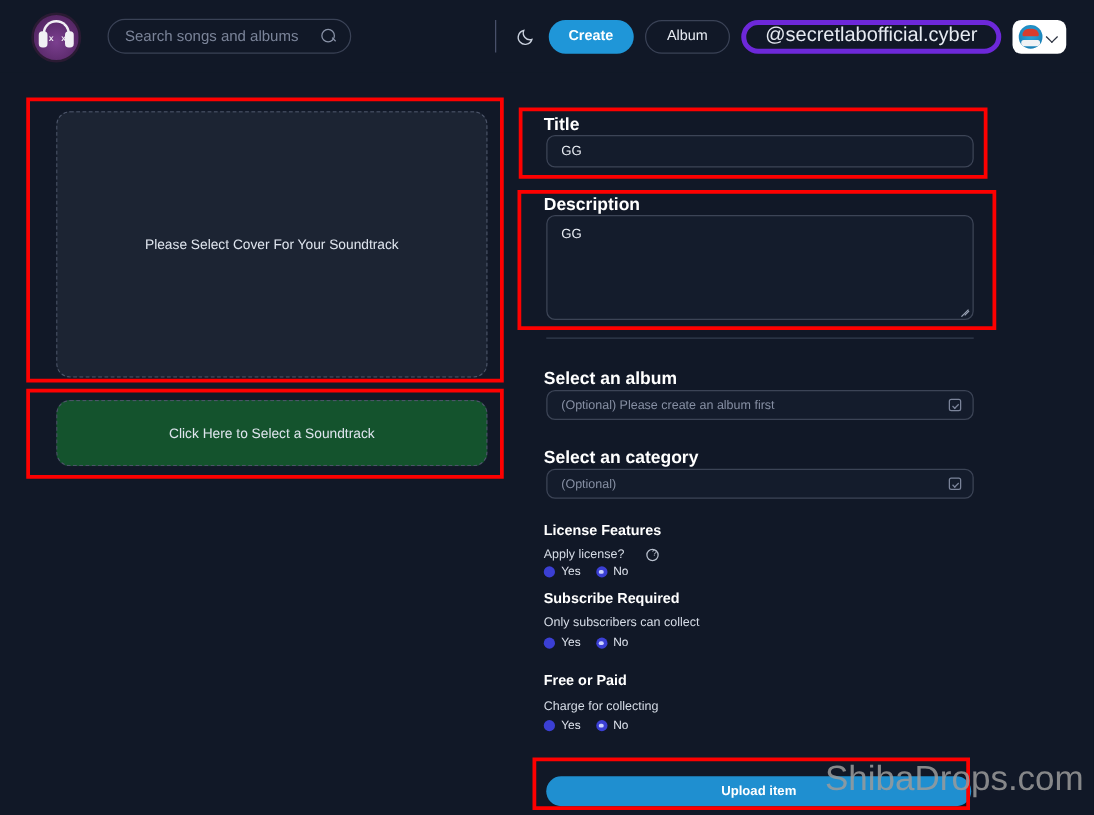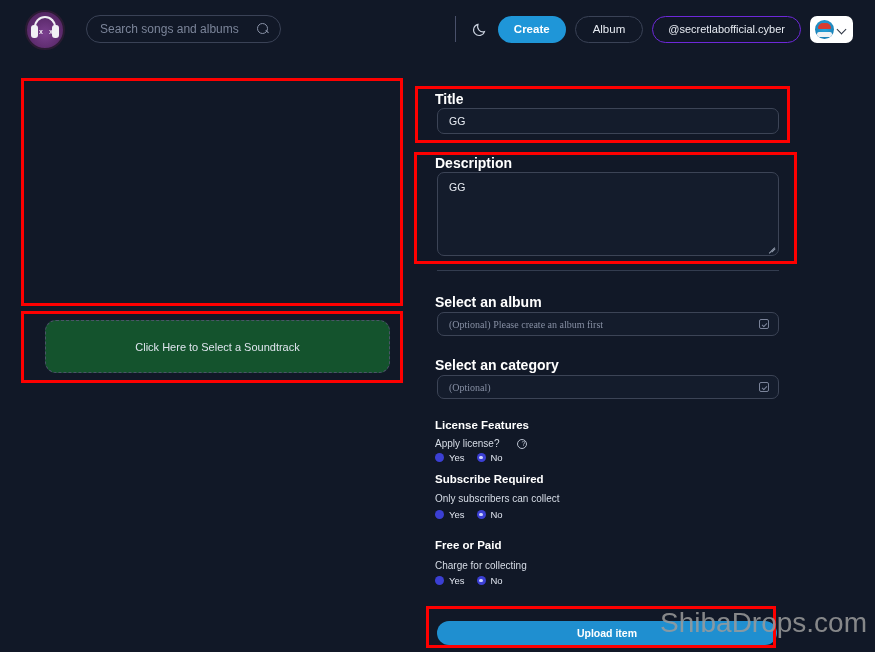--- a/index.html
+++ b/index.html
@@ -72,22 +72,22 @@
     background: #1f96d8; color: #ffffff; font-size: 11.5px; font-weight: bold;
     display: flex; align-items: center; justify-content: center; border: none; cursor: pointer;
   }
   .btn-album {
     height: 27px; padding: 0 17px; border-radius: 14px;
     background: transparent; border: 1px solid #3a4256; color: #e7ebf2;
     font-size: 11.5px; display: flex; align-items: center; justify-content: center; cursor: pointer;
   }
   .btn-handle {
     height: 27px; padding: 0 15px; border-radius: 14px;
-    background: transparent; border: 1px solid #6d28d9; color: #e7ebf2;
-    font-size: 11px; display: flex; align-items: center; justify-content: center; cursor: pointer;
+    background: transparent; border: 4px solid #6d28d9; color: #e7ebf2;
+    font-size: 16px; display: flex; align-items: center; justify-content: center; cursor: pointer;
   }
   .user-pill {
     height: 27px; padding: 0 6px 0 5px; border-radius: 7px; background: #ffffff;
     display: flex; align-items: center; gap: 4px; cursor: pointer;
   }
   .user-pill .ava {
     width: 19px; height: 19px; border-radius: 50%;
     background: radial-gradient(circle at 50% 40%, #29a8e0 0%, #1a7fb5 75%);
     position: relative; overflow: hidden;
   }
@@ -161,21 +161,21 @@
     position: absolute; left: 437px; top: 312px; width: 342px; height: 24px;
   }
   .field-cat-label { position: absolute; left: 435px; top: 357px; }
   .select-cat {
     position: absolute; left: 437px; top: 375px; width: 342px; height: 24px;
   }
   .selectbox {
     background: #141c2c; border: 1px solid #3c4456; border-radius: 7px;
     display: flex; align-items: center; padding: 0 9px 0 11px; cursor: pointer;
   }
-  .selectbox .sv { flex: 1; color: #868fa3; font-size: 10px; font-family: Liberation Serif, serif; }
+  .selectbox .sv { flex: 1; color: #868fa3; font-size: 10px; }
   .sel-icon {
     width: 10px; height: 10px; border: 1px solid #7b849a; border-radius: 2px;
     position: relative;
   }
   .sel-icon::after {
     content: ''; position: absolute; left: 2px; top: 2.5px; width: 4px; height: 2px;
     border-left: 1px solid #7b849a; border-bottom: 1px solid #7b849a;
     transform: rotate(-45deg);
   }
 
@@ -275,20 +275,21 @@
       <div class="user-pill">
         <div class="ava">
           <div class="hat"></div>
           <div class="body"></div>
         </div>
         <div class="chev"></div>
       </div>
     </div>
   </div>
 
+  <div class="cover-drop">Please Select Cover For Your Soundtrack</div>
 
   <div class="track-drop">Click Here to Select a Soundtrack</div>
 
   <div class="form-label field-title-label">Title</div>
   <input class="input-title" type="text" value="GG" style="">
 
   <div class="form-label field-desc-label">Description</div>
   <textarea class="input-desc" style="">GG</textarea>
   <div class="resize-grip"></div>
 

